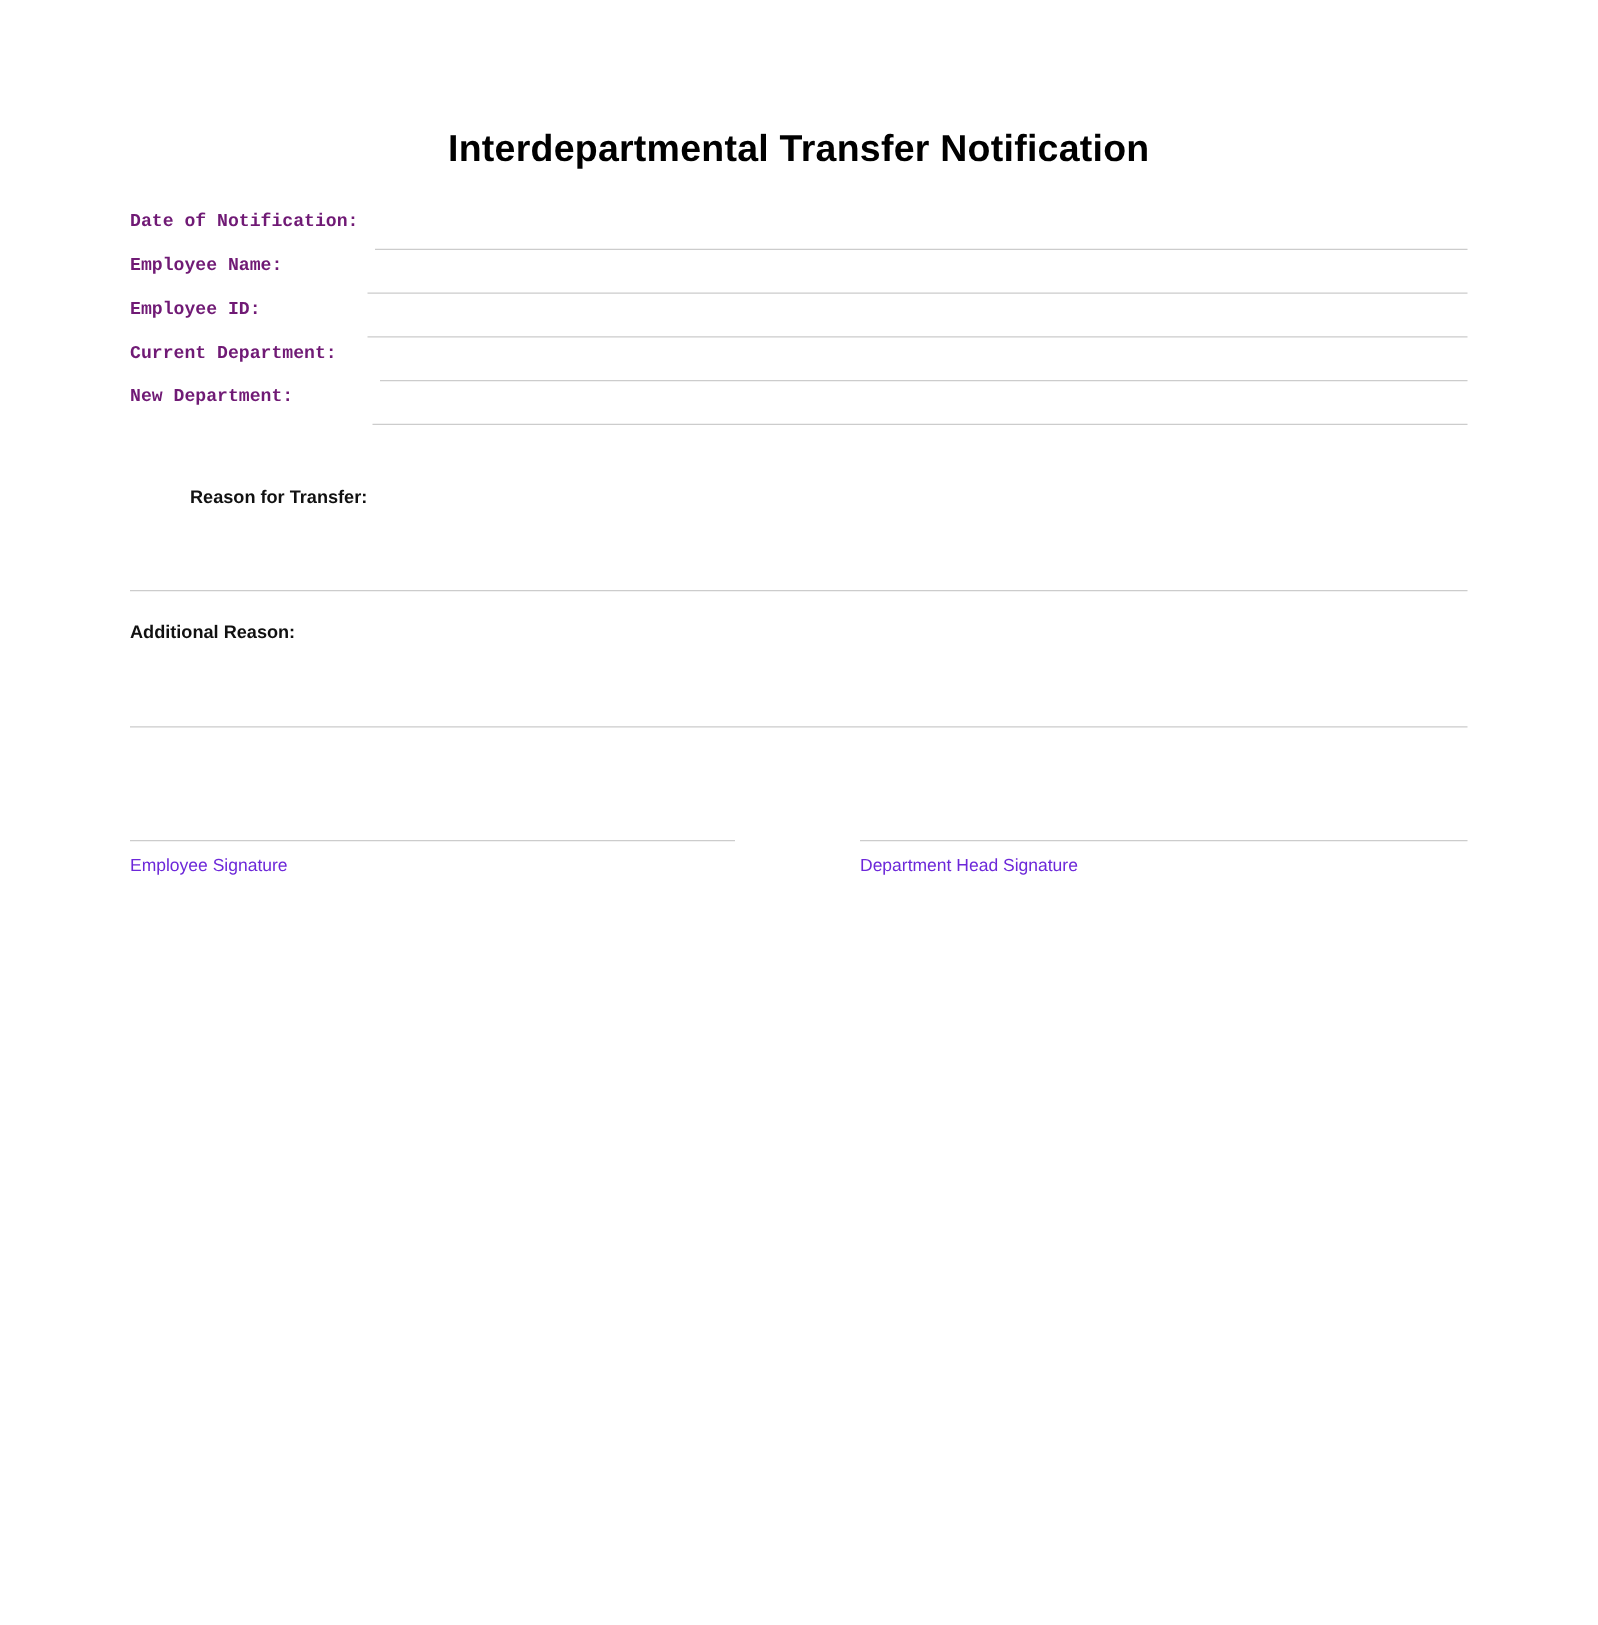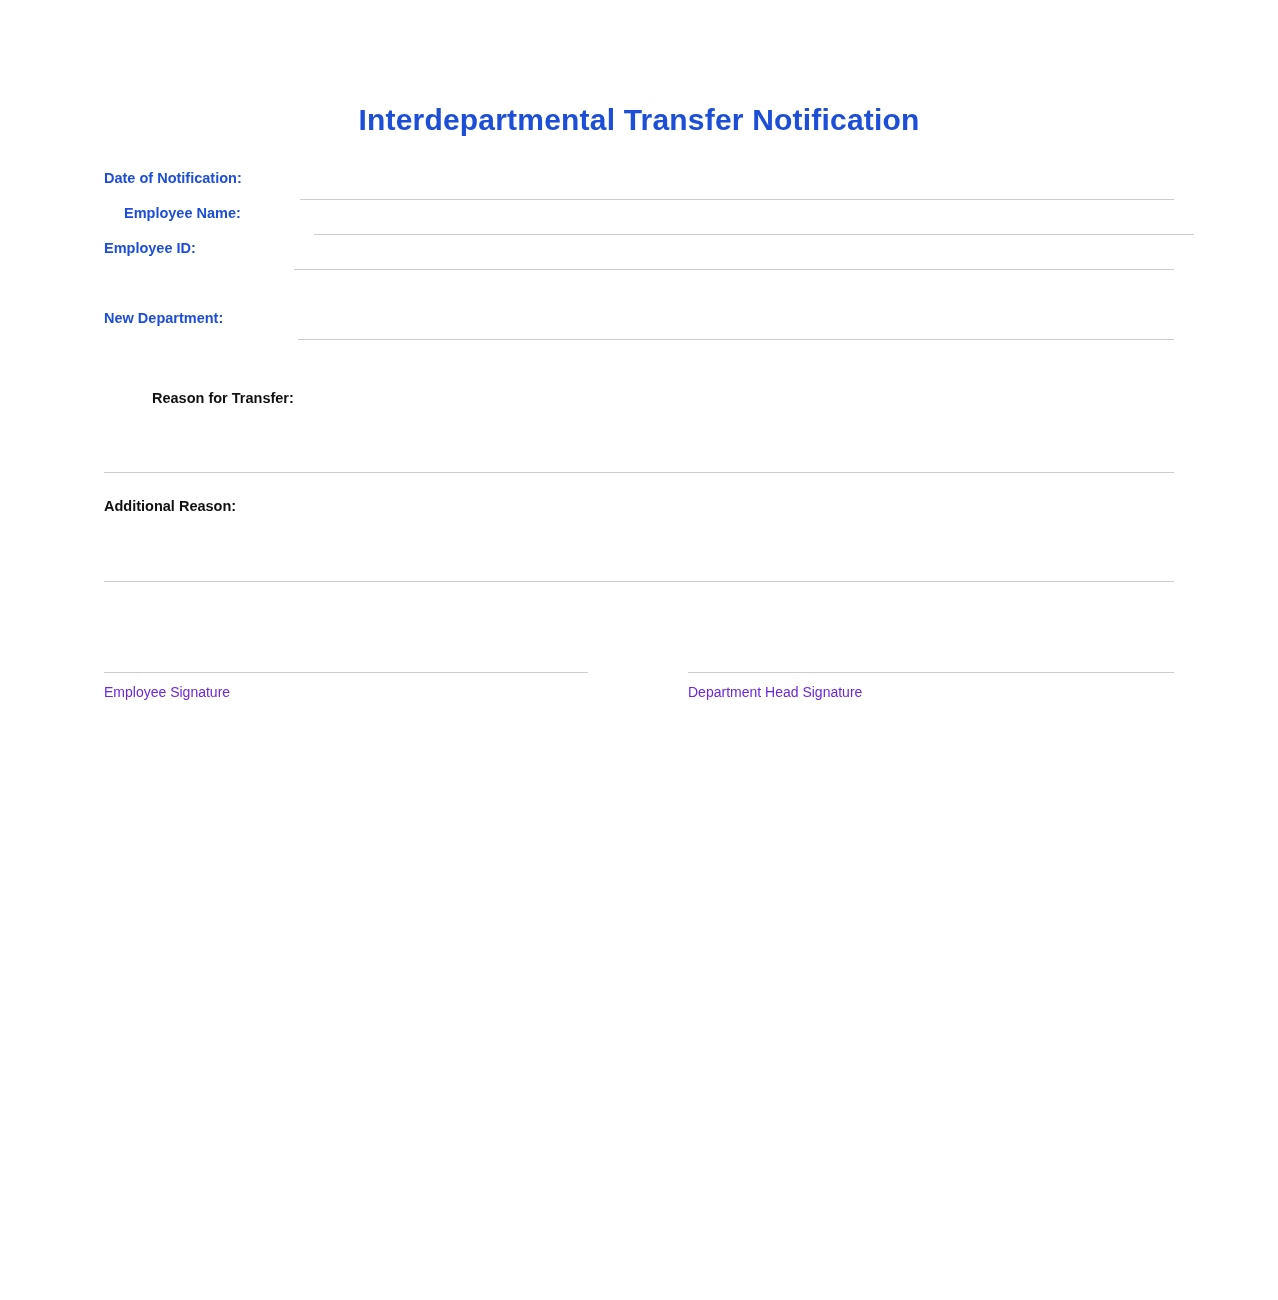--- a/index.html
+++ b/index.html
@@ -24,37 +24,38 @@
   }
   .doc-title {
     position: absolute;
     left: 104px;
     top: 103px;
     width: 1070px;
     text-align: center;
     font-size: 30px;
     font-weight: bold;
     letter-spacing: 0.2px;
-    color: #1d4ed8;
+    color: #000000;
   }
   .field-row {
     position: absolute;
     left: 104px;
     width: 1070px;
     height: 35px;
   }
   .field-label {
     position: absolute;
     left: 0;
     top: 0;
     font-size: 14.5px;
     font-weight: bold;
-    color: #1d4ed8;
+    color: #701a75;
     white-space: nowrap;
     line-height: 20px;
+    font-family: Liberation Mono, monospace;
   }
   .field-line {
     position: absolute;
     right: 0;
     bottom: 3px;
     height: 0;
     border-bottom: 1px solid #cccccc;
   }
   .block-label {
     position: absolute;
@@ -89,30 +90,34 @@
 
 <div class="page">
 
   <div class="doc-title">Interdepartmental Transfer Notification</div>
 
   <div class="field-row" style="top:168px;">
     <span class="field-label">Date of Notification:</span>
     <span class="field-line" style="width:874px;"></span>
   </div>
 
-  <div class="field-row" style="top:203px;margin-left:20px;">
+  <div class="field-row" style="top:203px;">
     <span class="field-label">Employee Name:</span>
     <span class="field-line" style="width:880px;"></span>
   </div>
 
   <div class="field-row" style="top:238px;">
     <span class="field-label">Employee ID:</span>
     <span class="field-line" style="width:880px;"></span>
   </div>
 
+  <div class="field-row" style="top:273px;">
+    <span class="field-label">Current Department:</span>
+    <span class="field-line" style="width:870px;"></span>
+  </div>
 
   <div class="field-row" style="top:308px;">
     <span class="field-label">New Department:</span>
     <span class="field-line" style="width:876px;"></span>
   </div>
 
 
   <div class="block-label" style="top:388px;margin-left:48px;">Reason for Transfer:</div>
   <div class="block-rule" style="top:472px;"></div>
 

